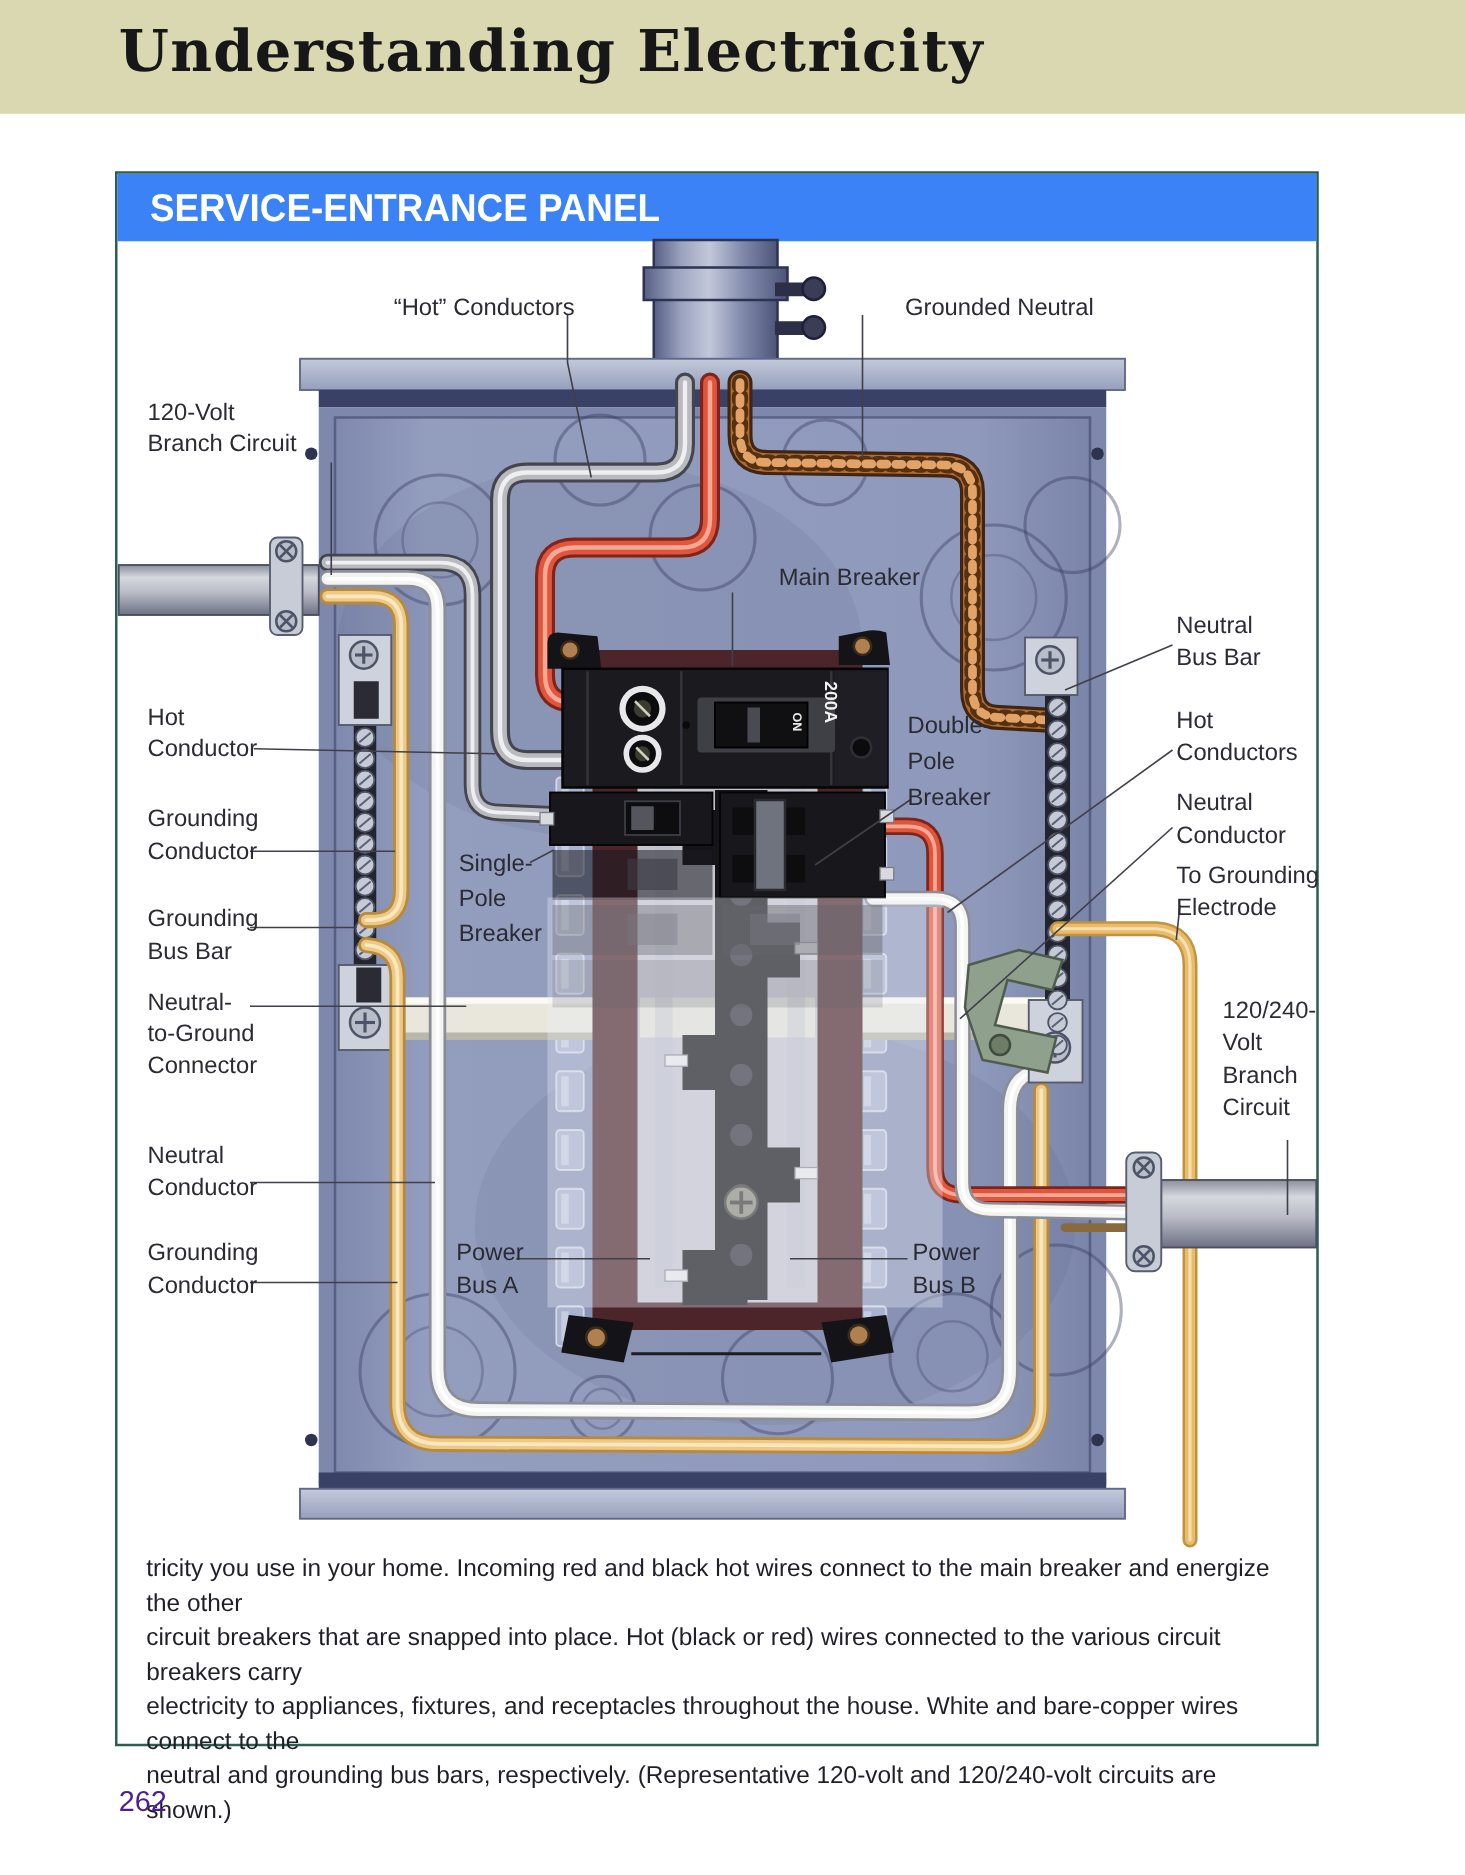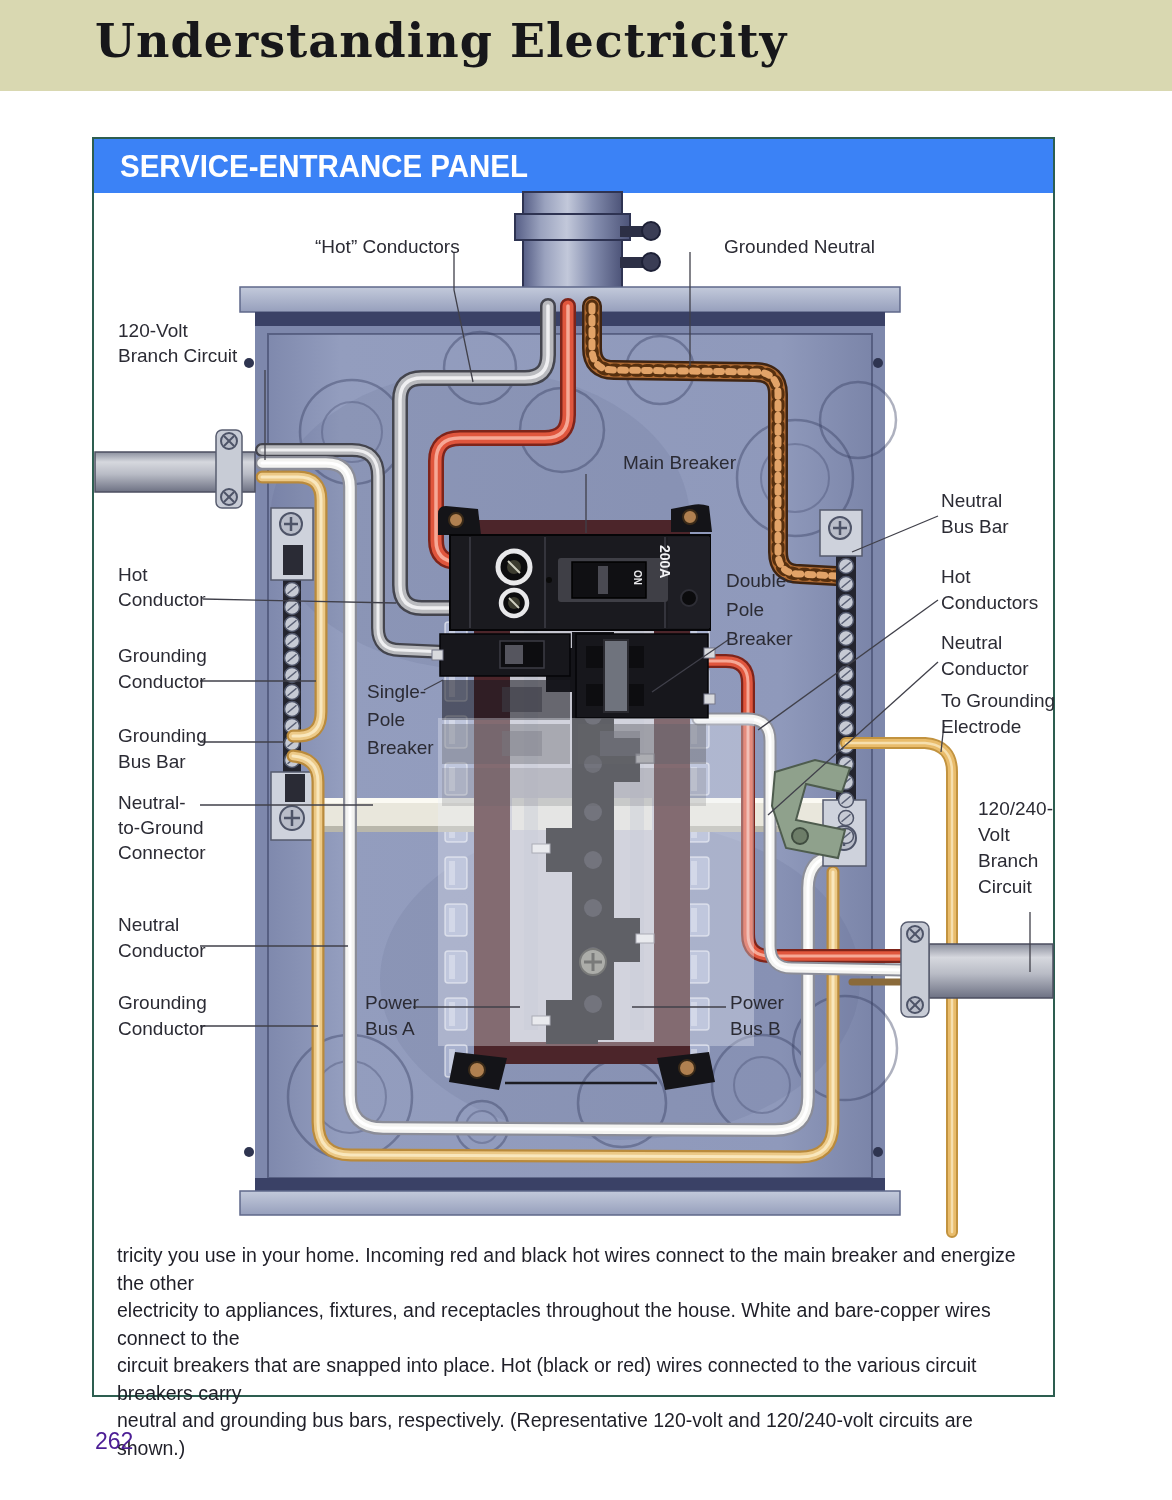--- a/index.html
+++ b/index.html
@@ -519,18 +519,18 @@
         <div>Bus A</div>
       </div>
       <div class="callout" style="left: 730px; top: 990px;">
         <div>Power</div>
         <div>Bus B</div>
       </div>
     </div>
 
   <div id="caption">
       <div>tricity you use in your home. Incoming red and black hot wires connect to the main breaker and energize the other</div>
+      <div>circuit breakers that are snapped into place. Hot (black or red) wires connected to the various circuit breakers carry</div>
       <div>electricity to appliances, fixtures, and receptacles throughout the house. White and bare-copper wires connect to the</div>
-      <div>circuit breakers that are snapped into place. Hot (black or red) wires connected to the various circuit breakers carry</div>
       <div>neutral and grounding bus bars, respectively. (Representative 120-volt and 120/240-volt circuits are shown.)</div>
     </div>
   <div id="page-number">262</div>
 </div>
 
 </body></html>

